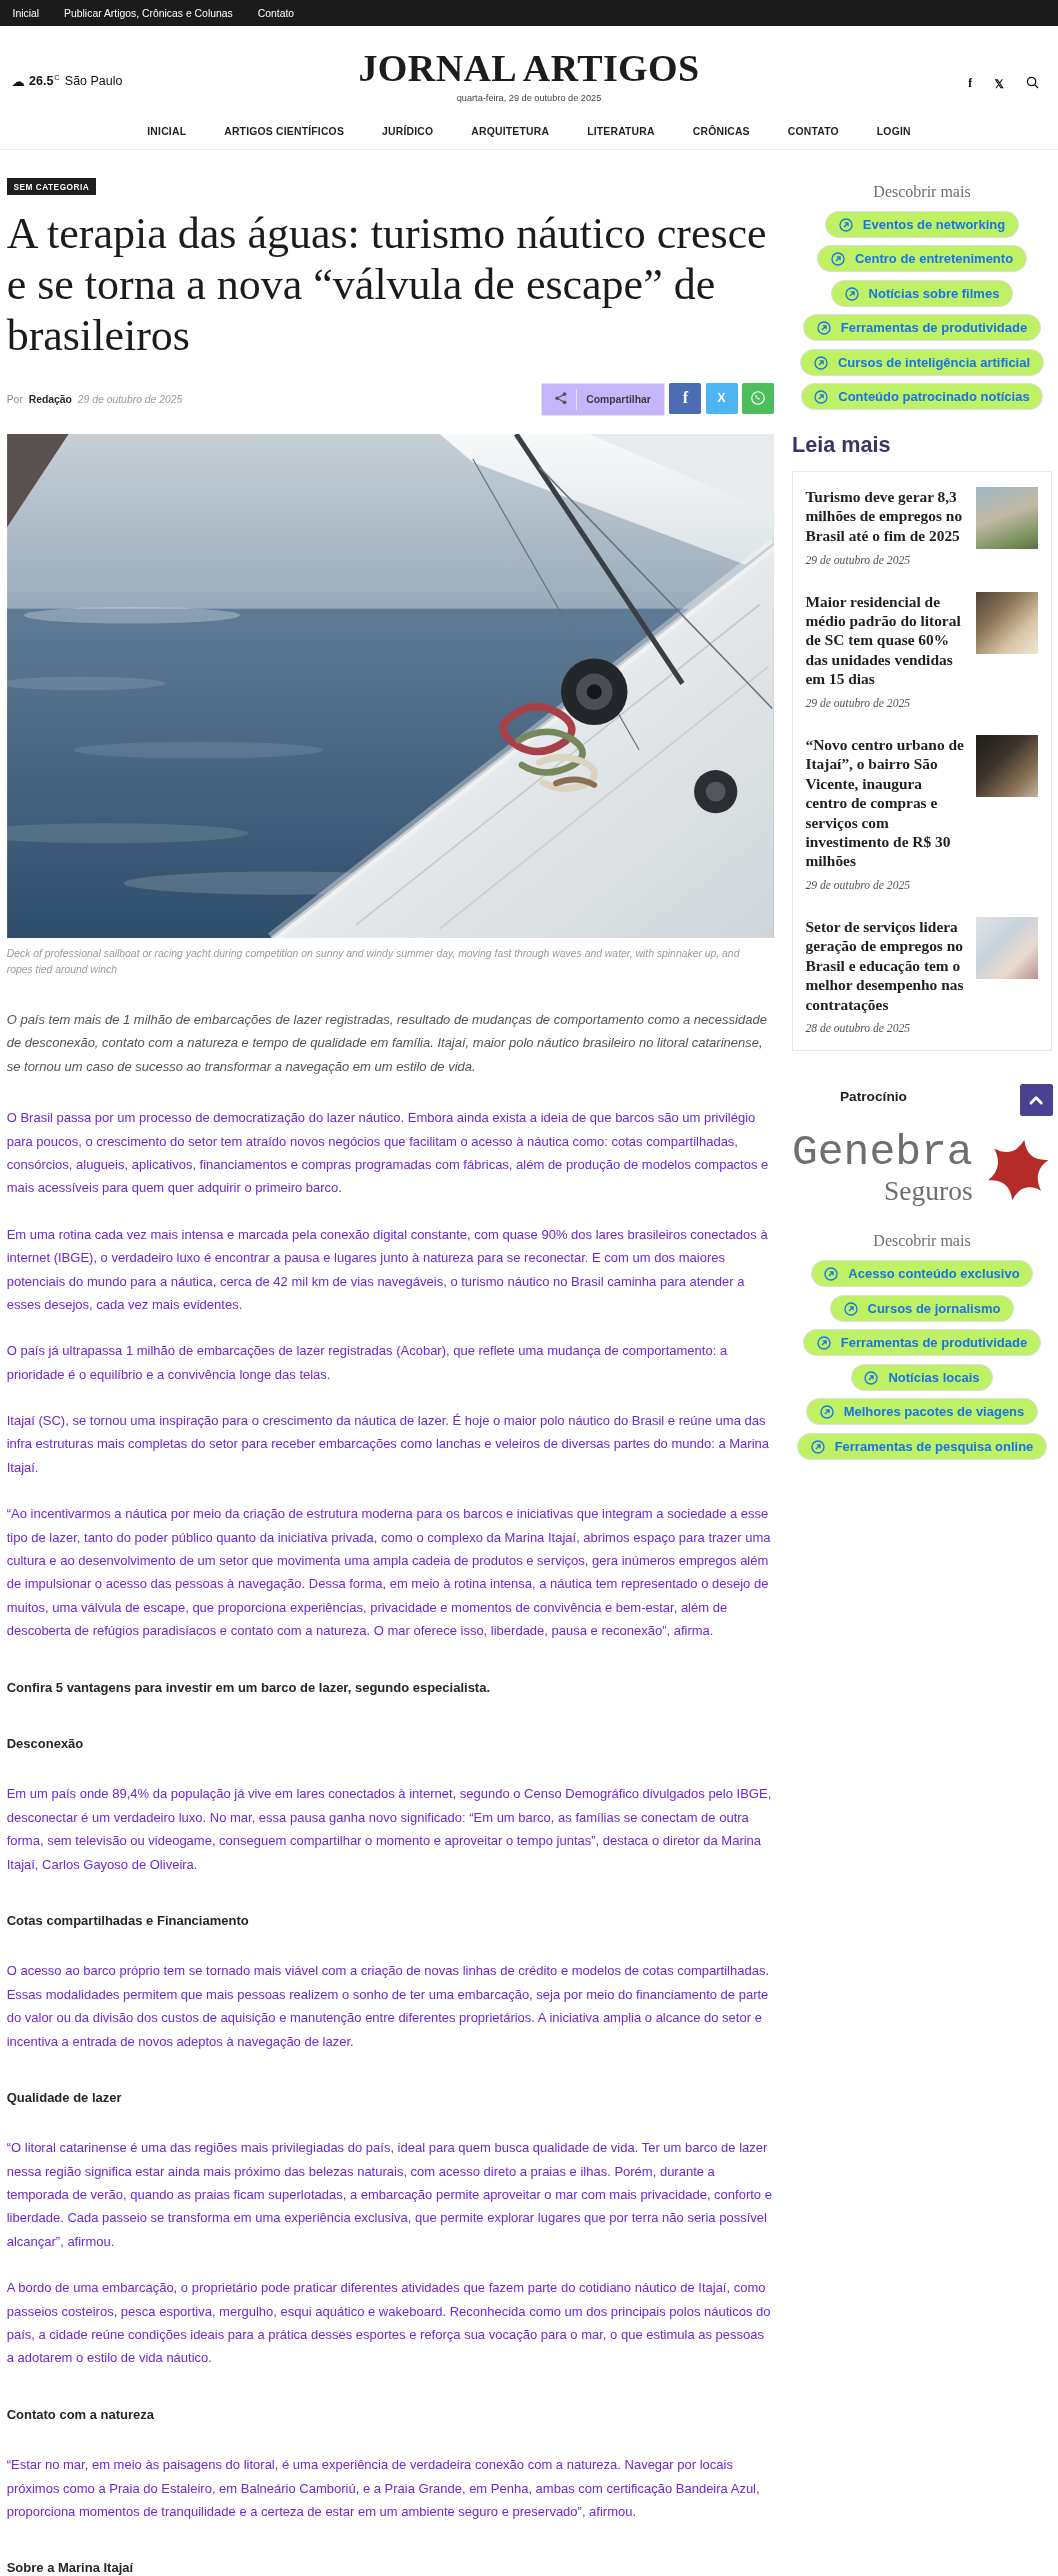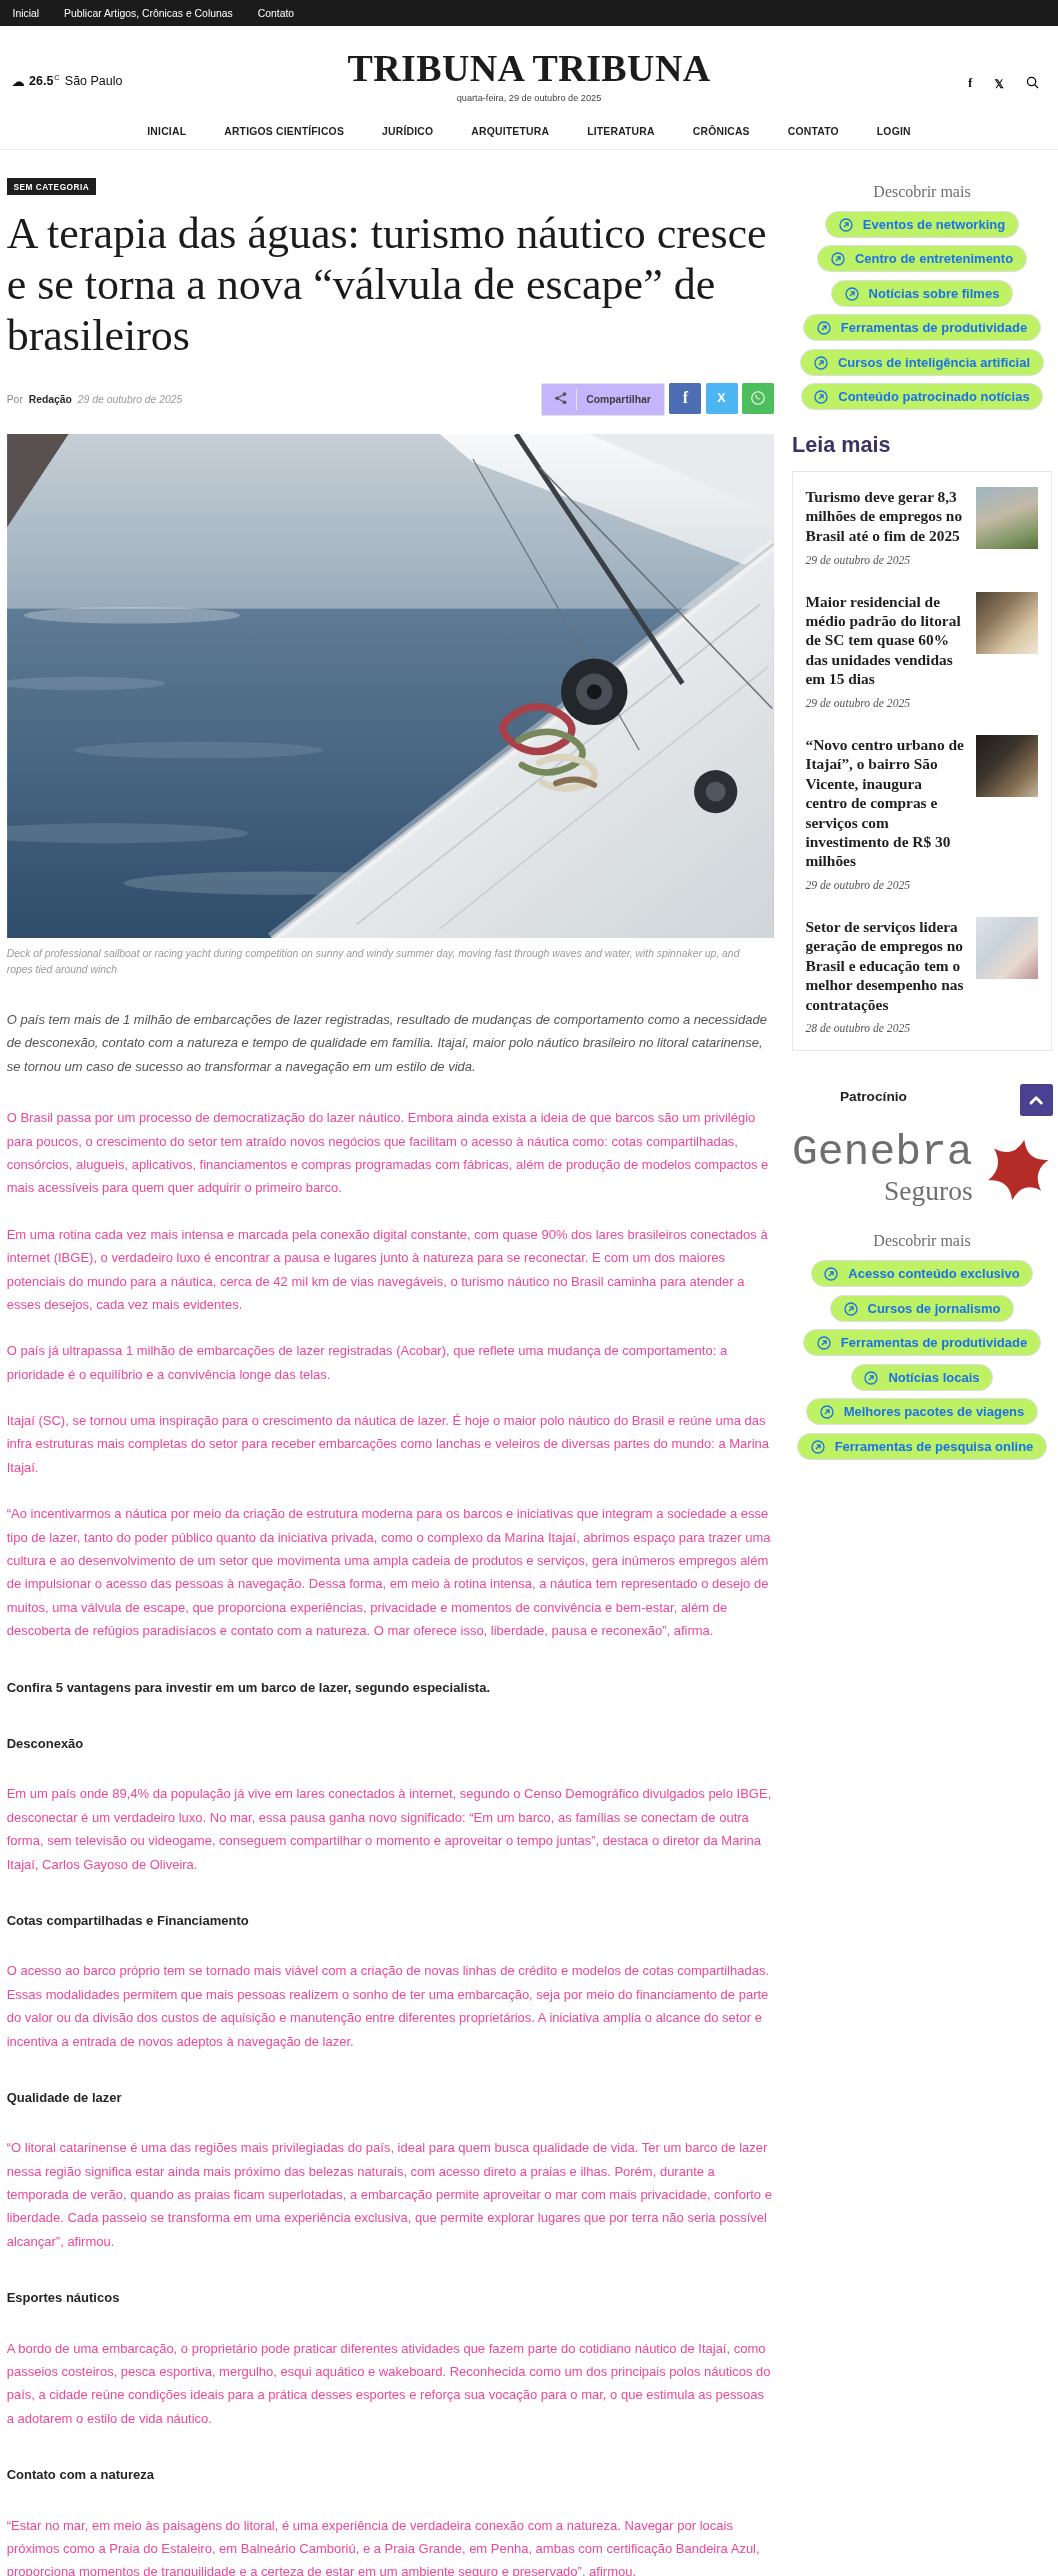--- a/index.html
+++ b/index.html
@@ -43,21 +43,21 @@
   .sq.tw{background:#4db6f2;font-weight:700;font-size:12.5px;}
   .sq.wa{background:#4cbf5c;}
 
   
   .hero{line-height:0;}
   .hero svg{display:block;}
   .caption{font-size:10.4px;font-style:italic;color:#9a9a9a;line-height:1.55;margin-top:7.5px;max-width:749px;}
 
   
   .blocks{margin-top:30px;}
-  .blk{font-size:13px;line-height:1.8;color:#ec4899;margin:0 0 23px;}
+  .blk{font-size:13px;line-height:1.8;color:#6d28d9;margin:0 0 23px;}
   .blk.lead{font-style:italic;color:#555;margin-bottom:28px;}
   .blk.h{font-weight:700;color:#262626;margin:33px 0 27px;}
 
   
   .sidebar{padding-top:1.7px;}
   .ad-block{text-align:center;margin-bottom:21.6px;}
   .ad-title{font-family:"Liberation Serif",serif;color:#6e6e6e;font-size:16px;margin:3.3px 0 10px;}
   .chip-row{margin:7.5px 0;}
   .chip{display:inline-flex;align-items:flex-end;gap:10px;border:0.8px solid #d9dde4;border-radius:16.6px;padding:5px 12.5px;background:#bef264;color:#1a73e8;font-weight:700;font-size:13px;cursor:pointer;}
   .chip svg{flex:0 0 auto;}
@@ -91,21 +91,21 @@
 <a href="#">Inicial</a>
     <a href="#">Publicar Artigos, Crônicas e Colunas</a>
     <a href="#">Contato</a>
   </div>
 
 <div class="header">
   <div class="weather">
     <span class="cloud">☁</span>
     <span><b>26.5</b><sup>C</sup> <span>São Paulo</span></span>
   </div>
-  <div class="logo">TRIBUNA TRIBUNA</div>
+  <div class="logo">JORNAL ARTIGOS</div>
   <div class="hdate">quarta-feira, 29 de outubro de 2025</div>
   <div class="hsocial">
     <span class="hsic" style="font-family:'Liberation Serif',serif;">f</span>
     <span class="hsic">𝕏</span>
     <span class="hsic">
       <svg width="13.3" height="13.3" viewBox="0 0 16 16">
           <circle cx="6.7" cy="6.7" r="5" fill="none" stroke="#000" stroke-width="1.5"></circle>
           <line x1="10.4" y1="10.4" x2="14.5" y2="14.5" stroke="#000" stroke-width="1.5"></line>
         </svg>
     </span>
@@ -220,21 +220,20 @@
         <p class="blk">O país já ultrapassa 1 milhão de embarcações de lazer registradas (Acobar), que reflete uma mudança de comportamento: a prioridade é o equilíbrio e a convivência longe das telas.</p>
         <p class="blk">Itajaí (SC), se tornou uma inspiração para o crescimento da náutica de lazer. É hoje o maior polo náutico do Brasil e reúne uma das infra estruturas mais completas do setor para receber embarcações como lanchas e veleiros de diversas partes do mundo: a Marina Itajaí.</p>
         <p class="blk">“Ao incentivarmos a náutica por meio da criação de estrutura moderna para os barcos e iniciativas que integram a sociedade a esse tipo de lazer, tanto do poder público quanto da iniciativa privada, como o complexo da Marina Itajaí, abrimos espaço para trazer uma cultura e ao desenvolvimento de um setor que movimenta uma ampla cadeia de produtos e serviços, gera inúmeros empregos além de impulsionar o acesso das pessoas à navegação.  Dessa forma, em meio à rotina intensa, a náutica tem representado o desejo de muitos, uma válvula de escape, que proporciona experiências, privacidade e momentos de convivência e bem-estar, além de descoberta de refúgios paradisíacos e contato com a natureza. O mar oferece isso, liberdade, pausa e reconexão”, afirma.</p>
         <p class="blk h">Confira 5 vantagens para investir em um barco de lazer, segundo especialista.</p>
         <p class="blk h">Desconexão</p>
         <p class="blk">Em um país onde 89,4% da população já vive em lares conectados à internet, segundo o Censo Demográfico divulgados pelo IBGE, desconectar é um verdadeiro luxo. No mar, essa pausa ganha novo significado: “Em um barco, as famílias se conectam de outra forma, sem televisão ou videogame, conseguem compartilhar o momento e aproveitar o tempo juntas”, destaca o diretor da Marina Itajaí, Carlos Gayoso de Oliveira.</p>
         <p class="blk h">Cotas compartilhadas e Financiamento</p>
         <p class="blk">O acesso ao barco próprio tem se tornado mais viável com a criação de novas linhas de crédito e modelos de cotas compartilhadas. Essas modalidades permitem que mais pessoas realizem o sonho de ter uma embarcação, seja por meio do financiamento de parte do valor ou da divisão dos custos de aquisição e manutenção entre diferentes proprietários. A iniciativa amplia o alcance do setor e incentiva a entrada de novos adeptos à navegação de lazer.</p>
         <p class="blk h">Qualidade de lazer</p>
         <p class="blk">“O litoral catarinense é uma das regiões mais privilegiadas do país, ideal para quem busca qualidade de vida. Ter um barco de lazer nessa região significa estar ainda mais próximo das belezas naturais, com acesso direto a praias e ilhas. Porém, durante a temporada de verão, quando as praias ficam superlotadas, a embarcação permite aproveitar o mar com mais privacidade, conforto e liberdade. Cada passeio se transforma em uma experiência exclusiva, que permite explorar lugares que por terra não seria possível alcançar”, afirmou.</p>
-        <p class="blk h">Esportes náuticos</p>
         <p class="blk">A bordo de uma embarcação, o proprietário pode praticar diferentes atividades que fazem parte do cotidiano náutico de Itajaí, como passeios costeiros, pesca esportiva, mergulho, esqui aquático e wakeboard. Reconhecida como um dos principais polos náuticos do país, a cidade reúne condições ideais para a prática desses esportes e reforça sua vocação para o mar, o que estimula as pessoas a adotarem o estilo de vida náutico.</p>
         <p class="blk h">Contato com a natureza</p>
         <p class="blk">“Estar no mar, em meio às paisagens do litoral, é uma experiência de verdadeira conexão com a natureza. Navegar por locais próximos como a Praia do Estaleiro, em Balneário Camboriú, e a Praia Grande, em Penha, ambas com certificação Bandeira Azul, proporciona momentos de tranquilidade e a certeza de estar em um ambiente seguro e preservado”, afirmou.</p>
         <p class="blk h">Sobre a Marina Itajaí</p>
       </div>
   </div>
 
   <div class="sidebar">
 
     <div class="ad-block">

